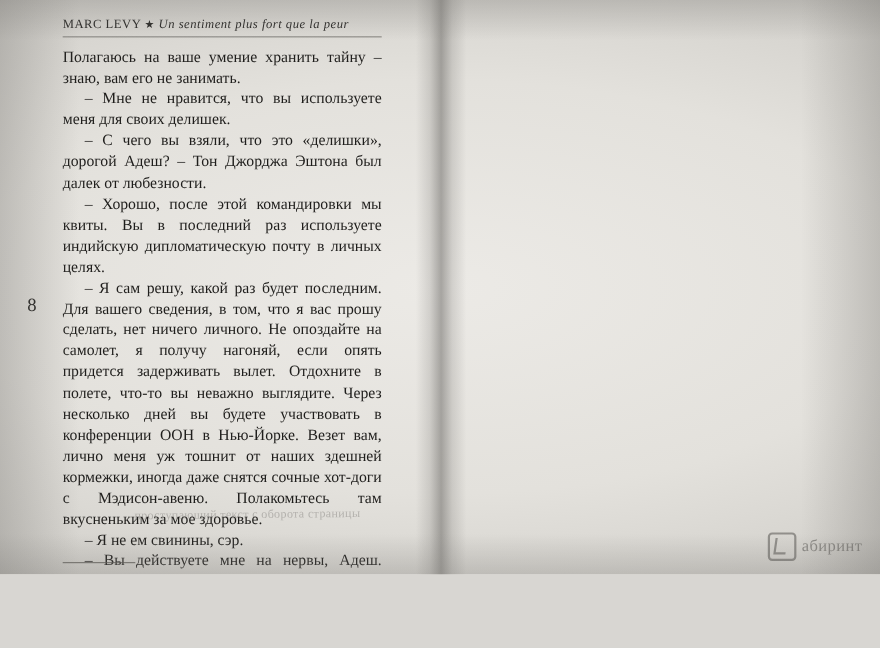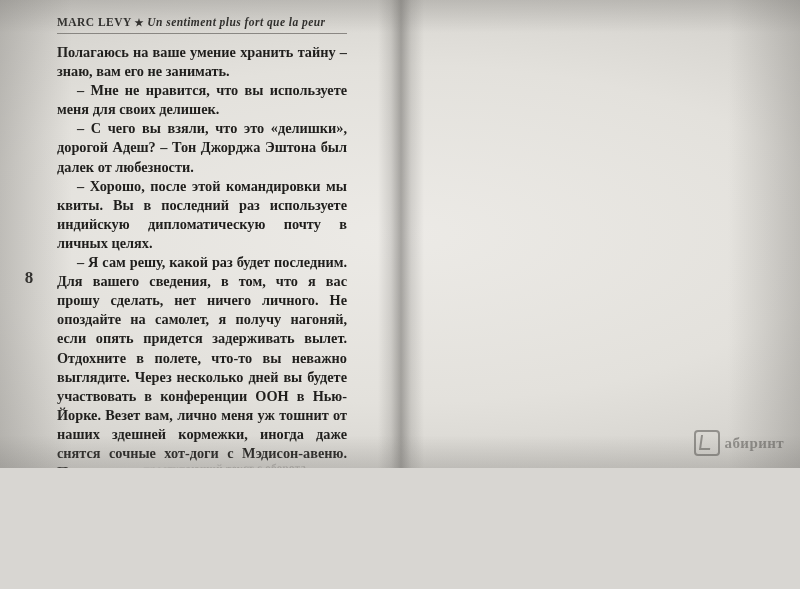--- a/index.html
+++ b/index.html
@@ -9,25 +9,24 @@
   body {
     width: 800px;
     height: 589px;
     overflow: hidden;
     background: #d8d6d2;
     font-family: "Liberation Serif", serif;
   }
   .page {
     position: relative;
     width: 800px;
-    height: 468px;
+    height: 522px;
     background:
       radial-gradient(ellipse 120% 80% at 50% 50%, #eceae6 0%, #e3e1dc 45%, #cfcdc8 78%, #b9b7b2 100%);
     overflow: hidden;
-    font-weight: bold;
   }
   
   .page:before {
     content: "";
     position: absolute;
     inset: 0;
     background:
       linear-gradient(90deg, rgba(120,118,114,0.35) 0%, rgba(255,255,255,0) 9%, rgba(255,255,255,0) 91%, rgba(120,118,114,0.35) 100%),
       linear-gradient(180deg, rgba(120,118,114,0.30) 0%, rgba(255,255,255,0) 7%, rgba(255,255,255,0) 93%, rgba(130,128,124,0.30) 100%);
     pointer-events: none;

